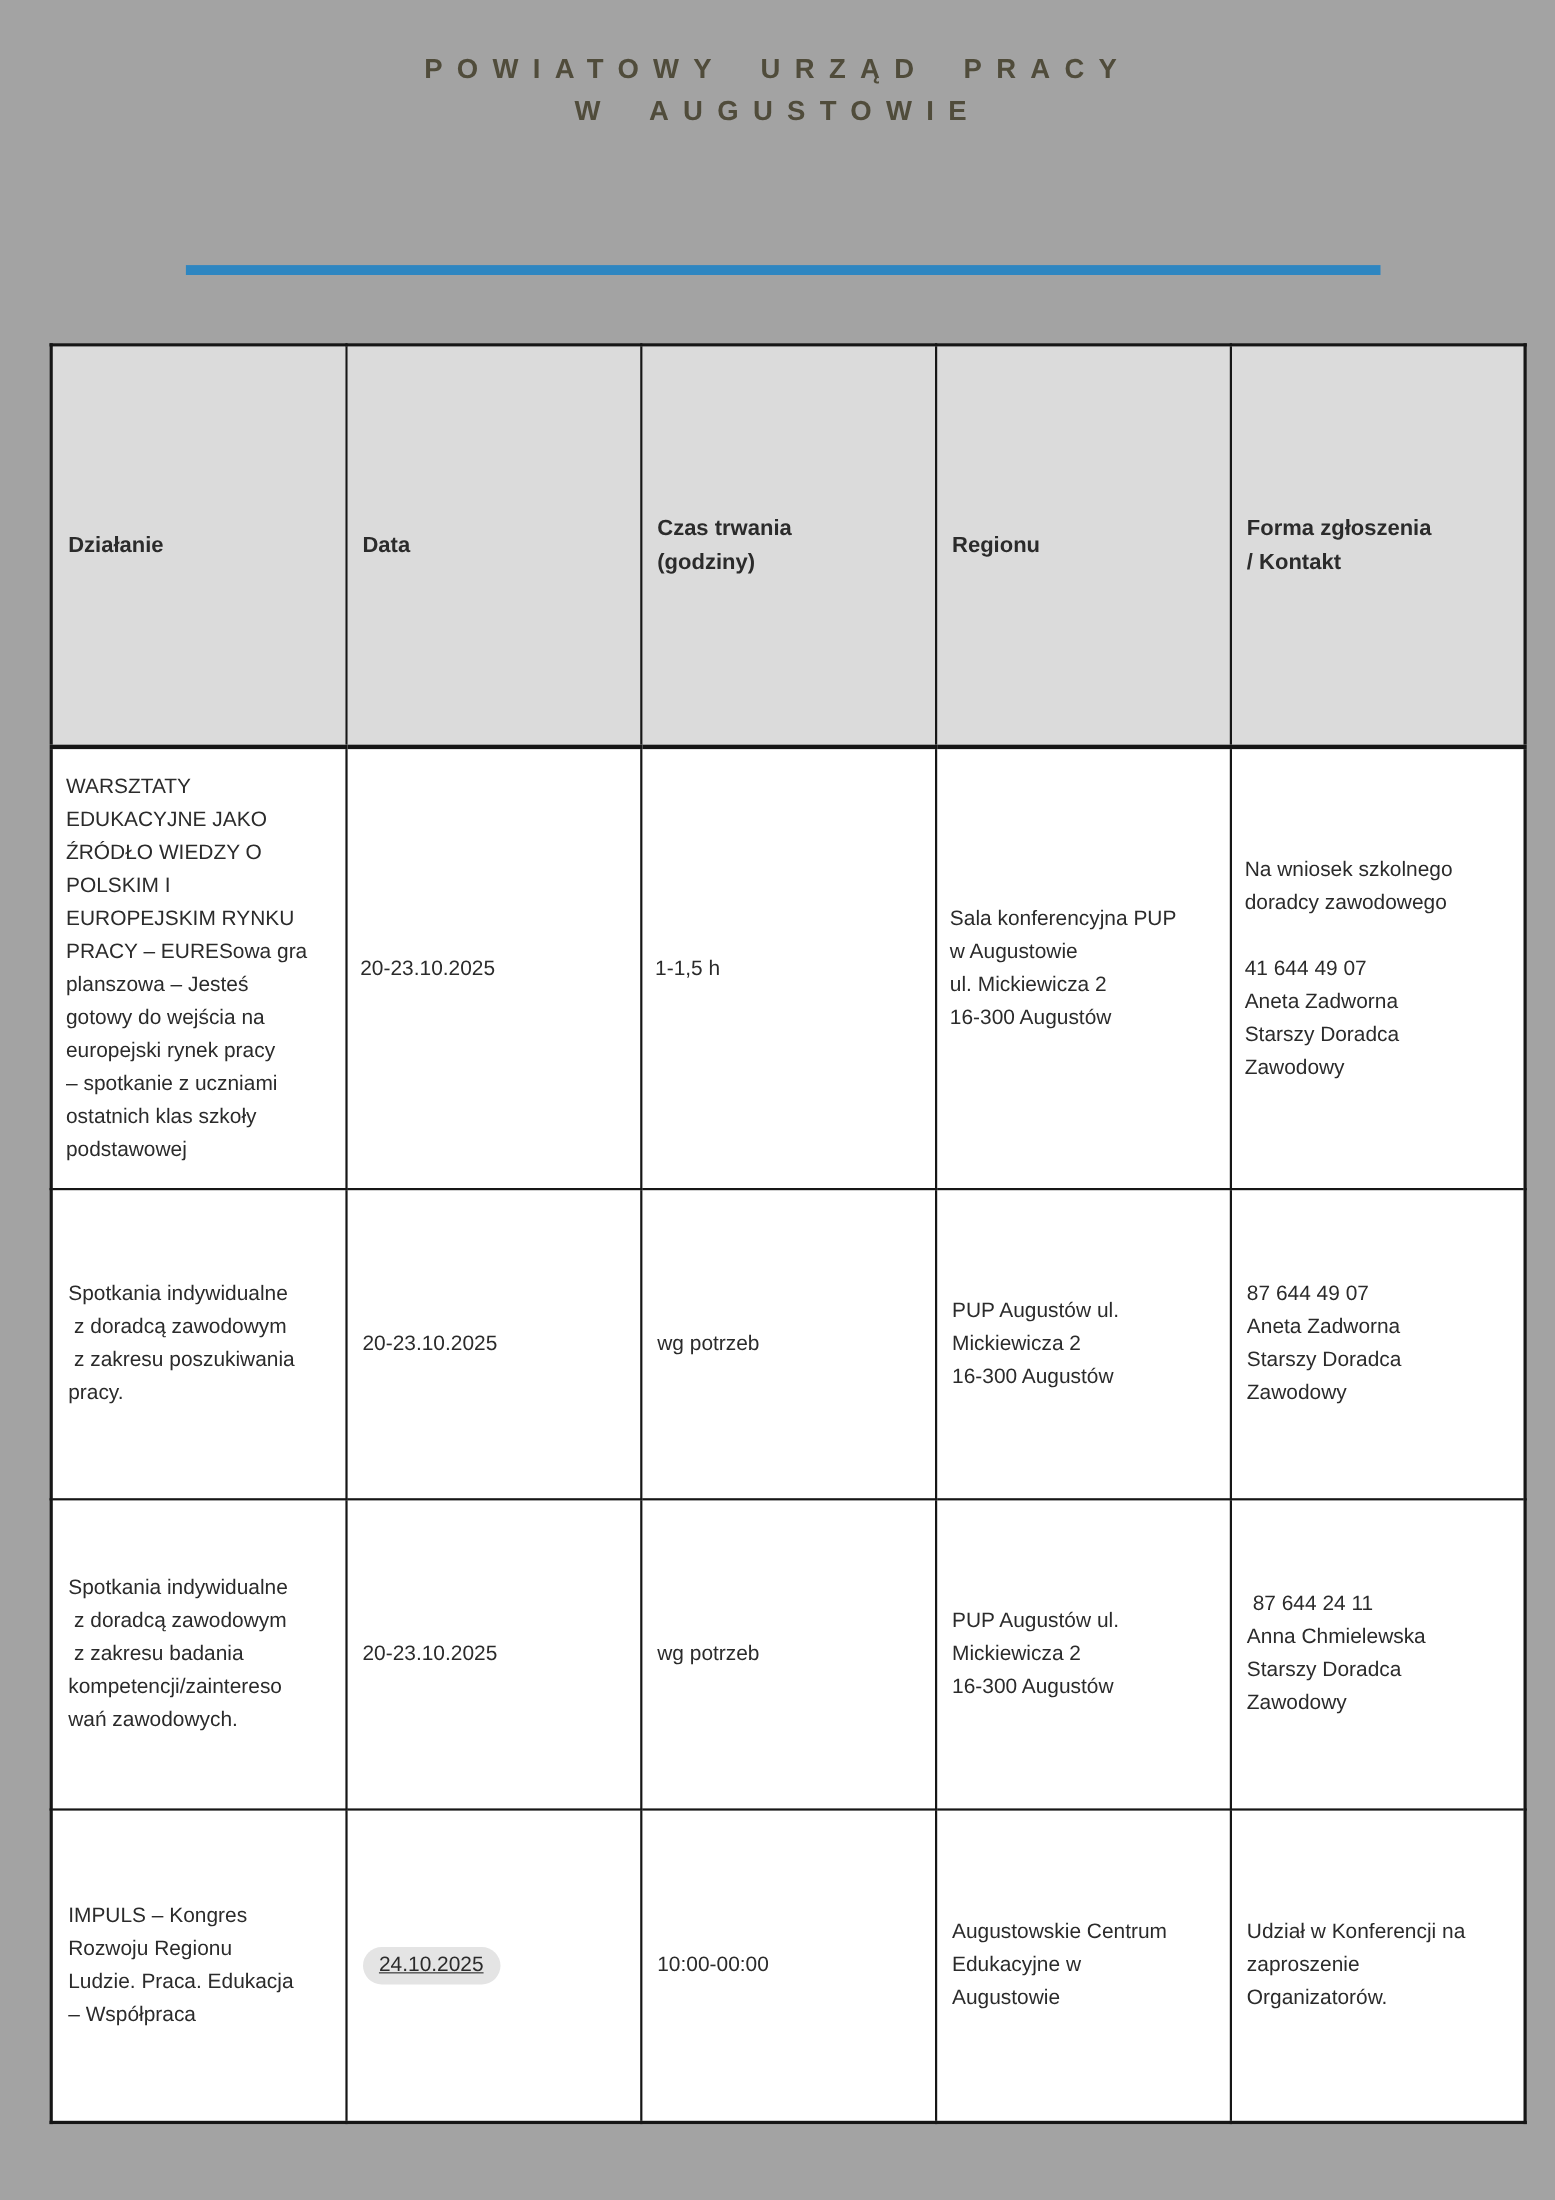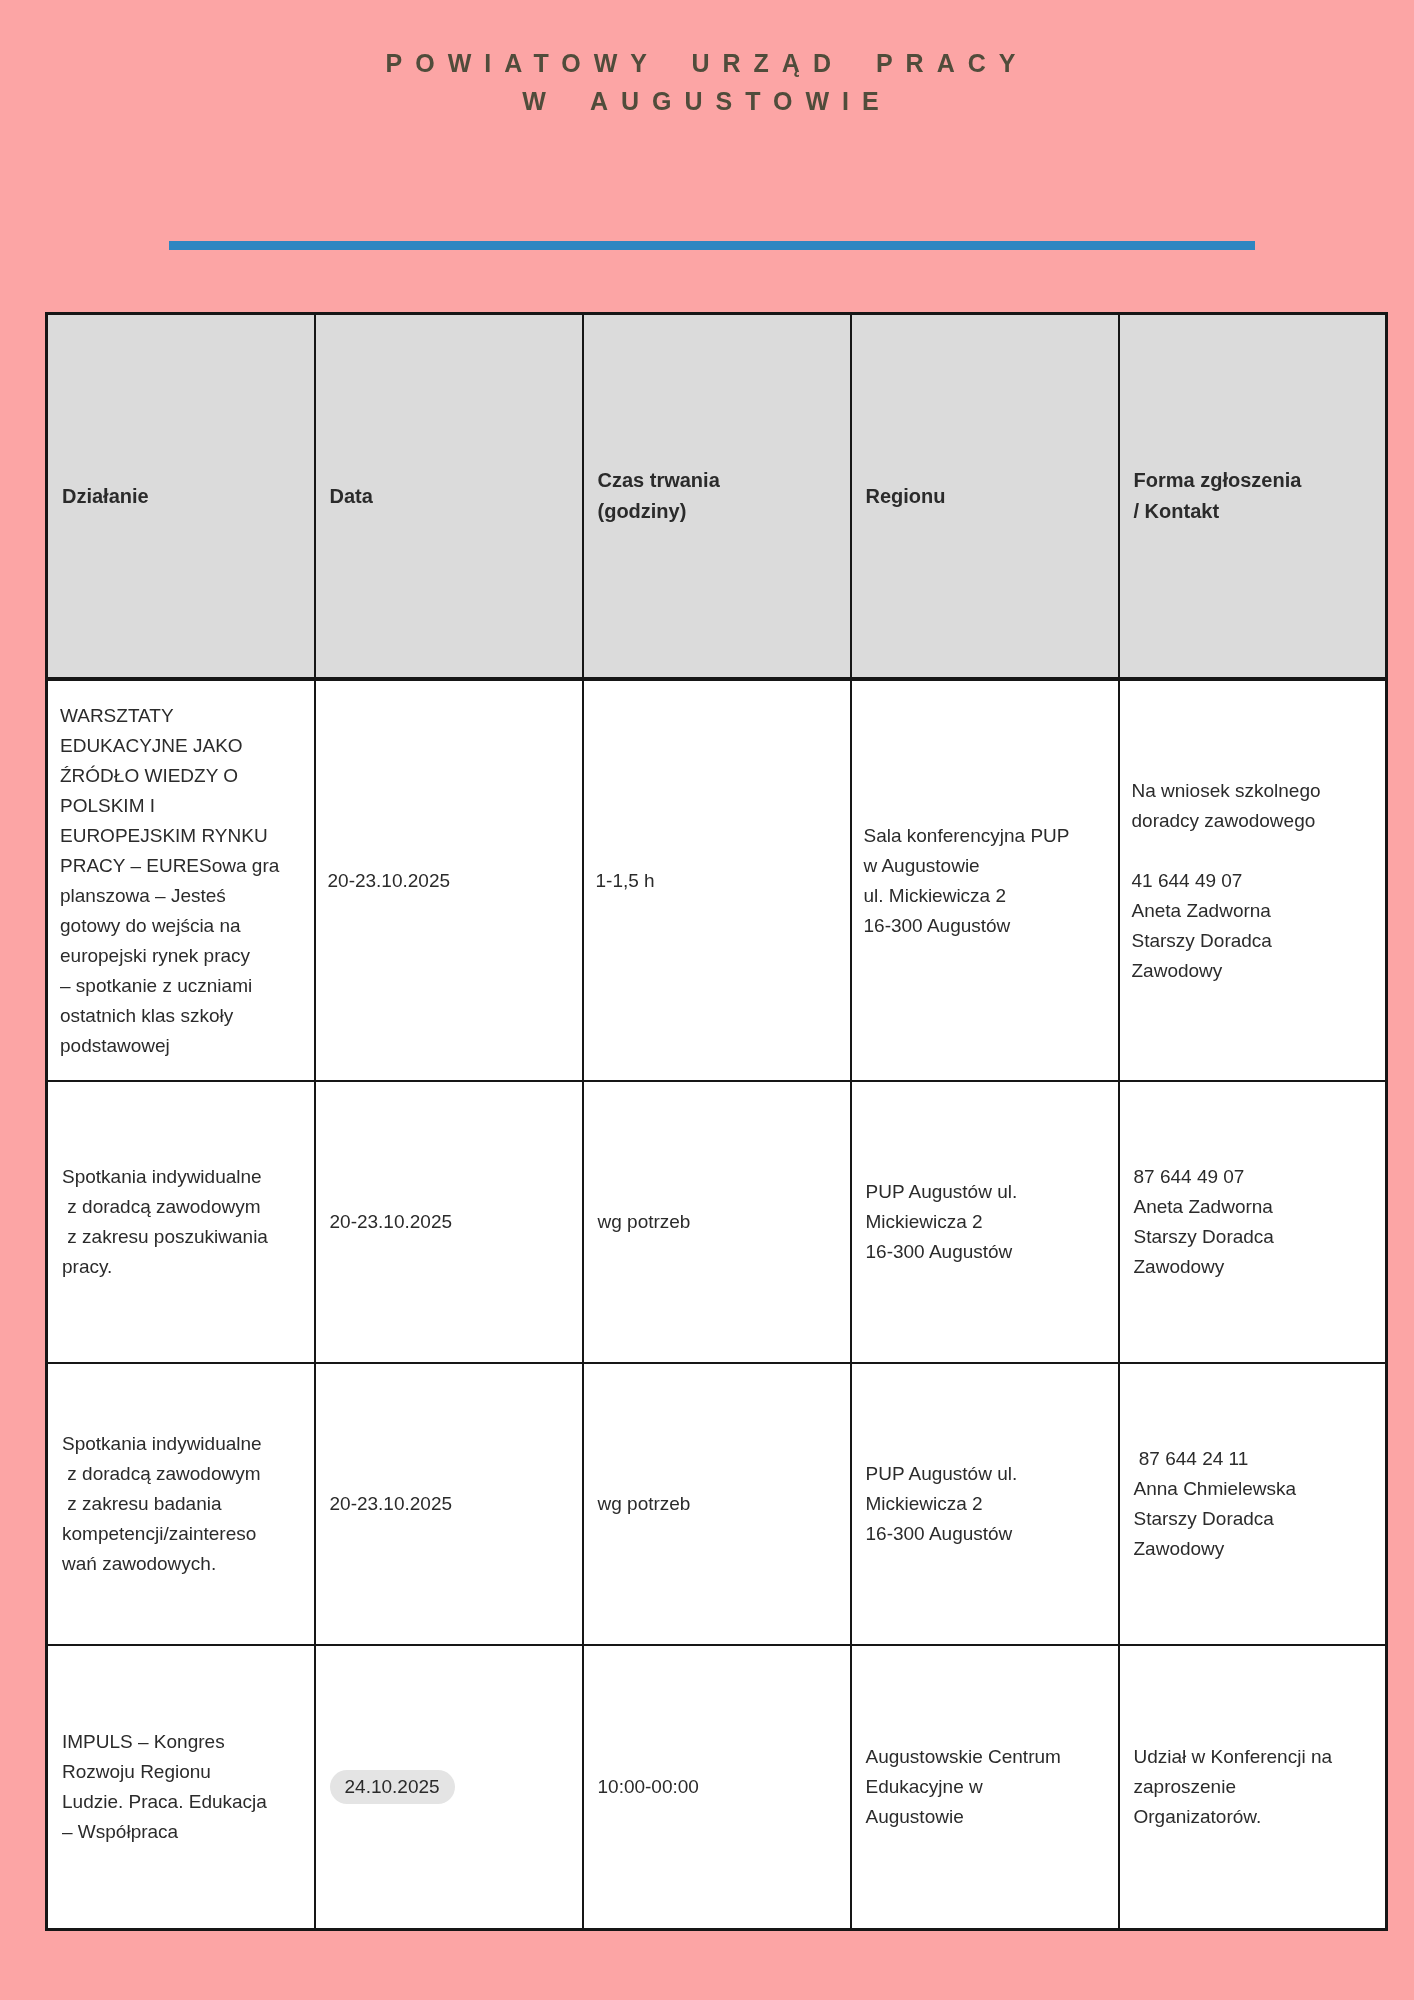--- a/index.html
+++ b/index.html
@@ -1,20 +1,20 @@
 <!DOCTYPE html>
 <html><head>
 <meta charset="utf-8">
 <style>
   html,body{margin:0;padding:0;}
   .page{
     position:relative;
     width:1414px;
     height:2000px;
-    background:#fca5a5;
+    background:#a3a3a3;
     font-family:"Liberation Sans", sans-serif;
     overflow:hidden;
   }
   
   .banner{
     position:absolute;
     top:44px; left:0; width:100%;
     text-align:center;
     color:#504c3b;
     font-weight:bold;
@@ -68,20 +68,21 @@
   tr.row-1 td{height:387px;padding-left:12px;}
   tr.row-2 td{height:268px;}
   tr.row-3 td{height:268px;}
   tr.row-4 td{height:270px;}
   .date-pill{
     display:inline-block;
     background:#e4e4e4;
     border-radius:17px;
     padding:2px 15px;
     white-space:nowrap;
+    text-decoration:underline;
   }
 </style>
 </head>
 <body>
 
 <div class="page">
 
   <div class="banner">
     <div>POWIATOWY URZĄD PRACY</div>
     <div>W AUGUSTOWIE</div>

